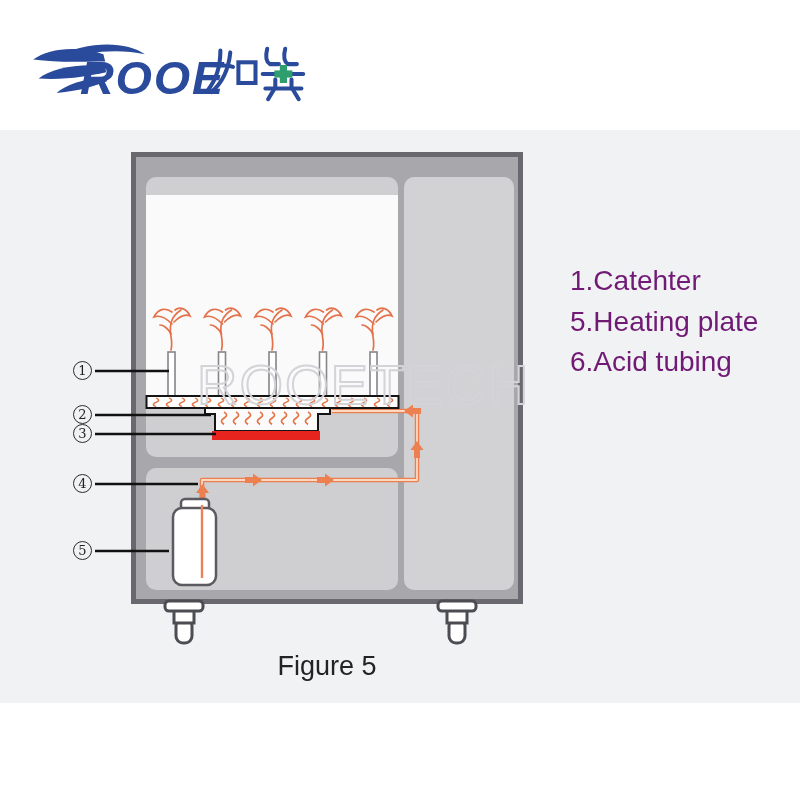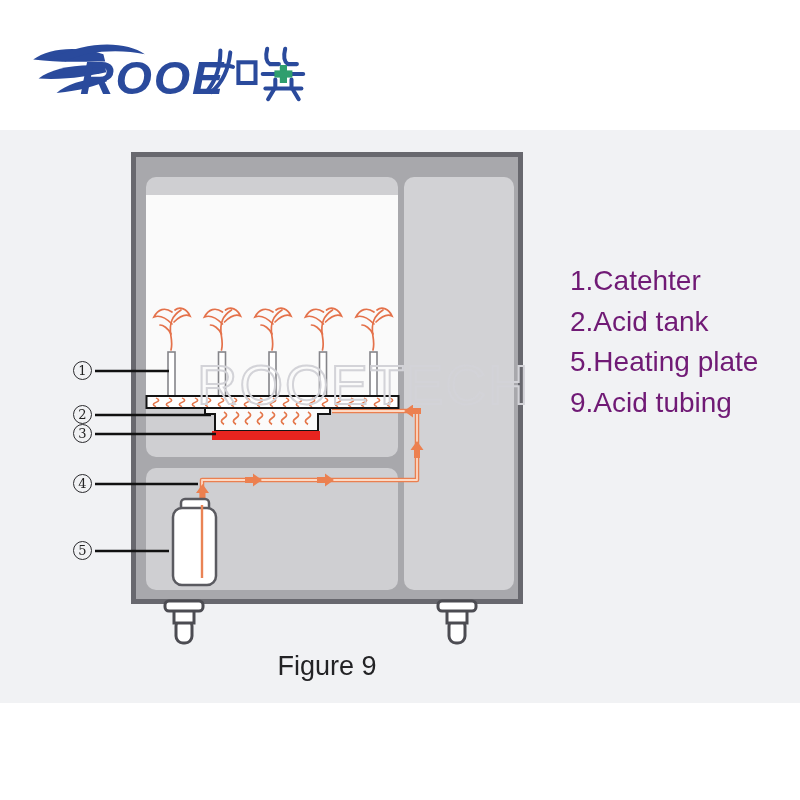--- a/index.html
+++ b/index.html
@@ -185,19 +185,18 @@
     </div>
   <div class="callout" style="left:73px;top:474px;">
       <span>4</span>
     </div>
   <div class="callout" style="left:73px;top:541px;">
       <span>5</span>
     </div>
 
   <div class="legend">
     <div>1.Catehter</div>
-    <div>2.Acid tank</div>
     <div>5.Heating plate</div>
-    <div>9.Acid tubing</div>
+    <div>6.Acid tubing</div>
   </div>
 
-  <div class="figure-caption">Figure 9</div>
+  <div class="figure-caption">Figure 5</div>
 </div>
 
 </body></html>

